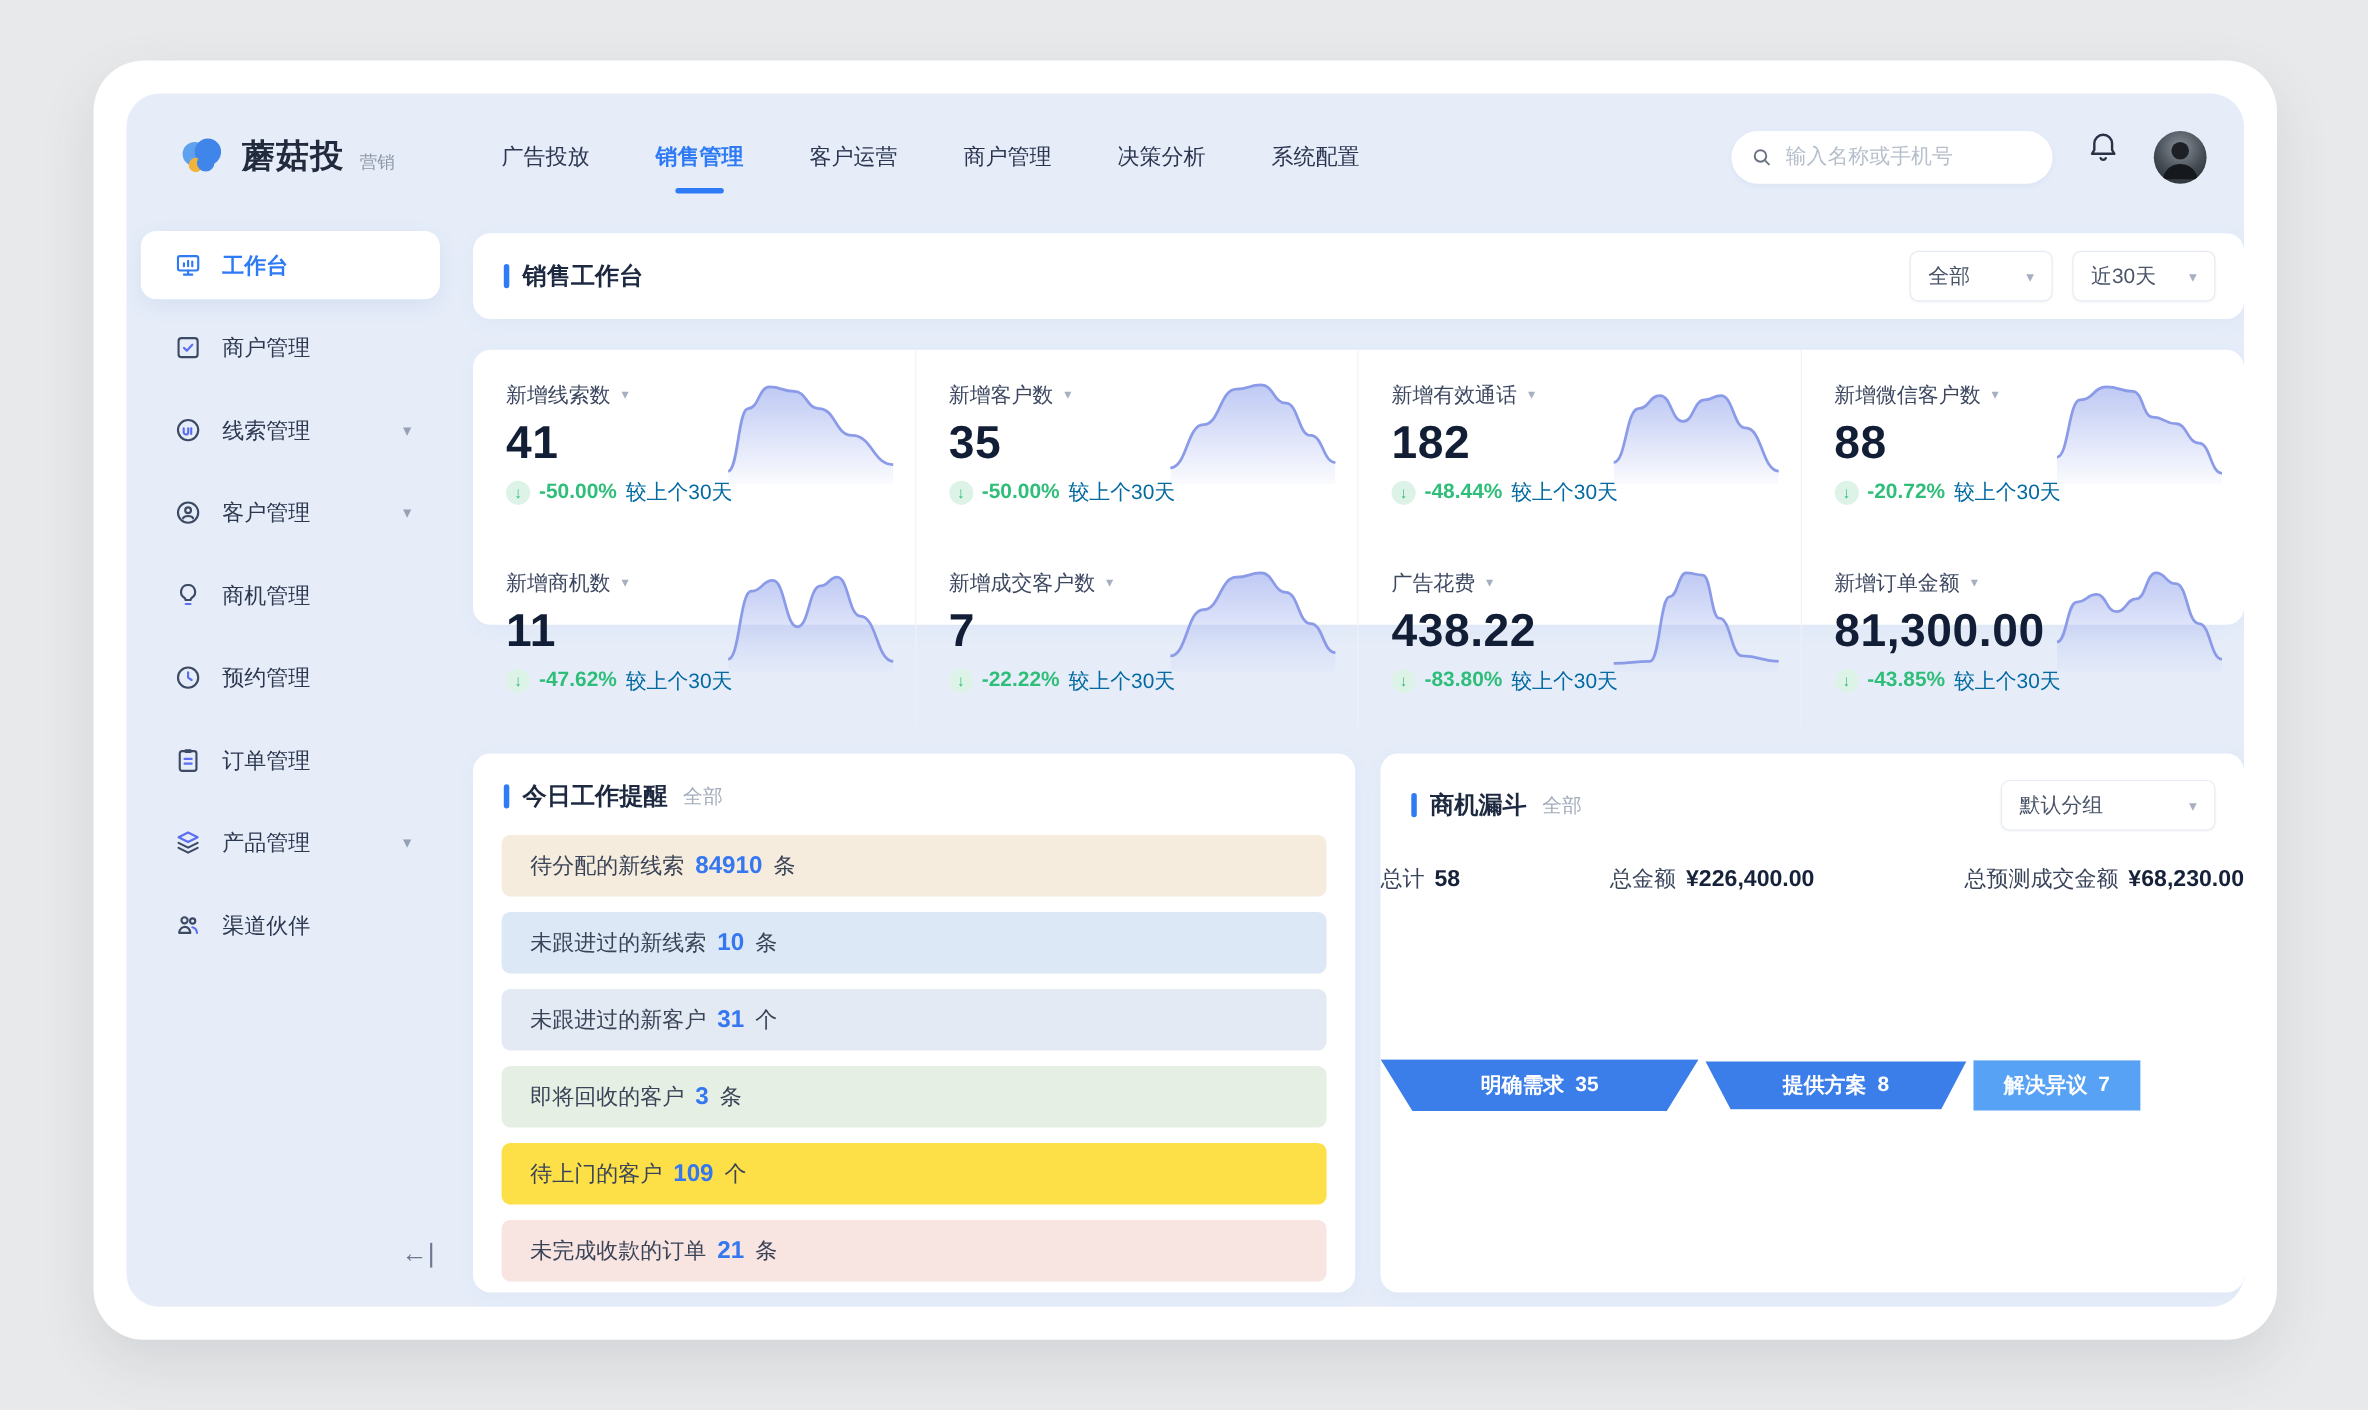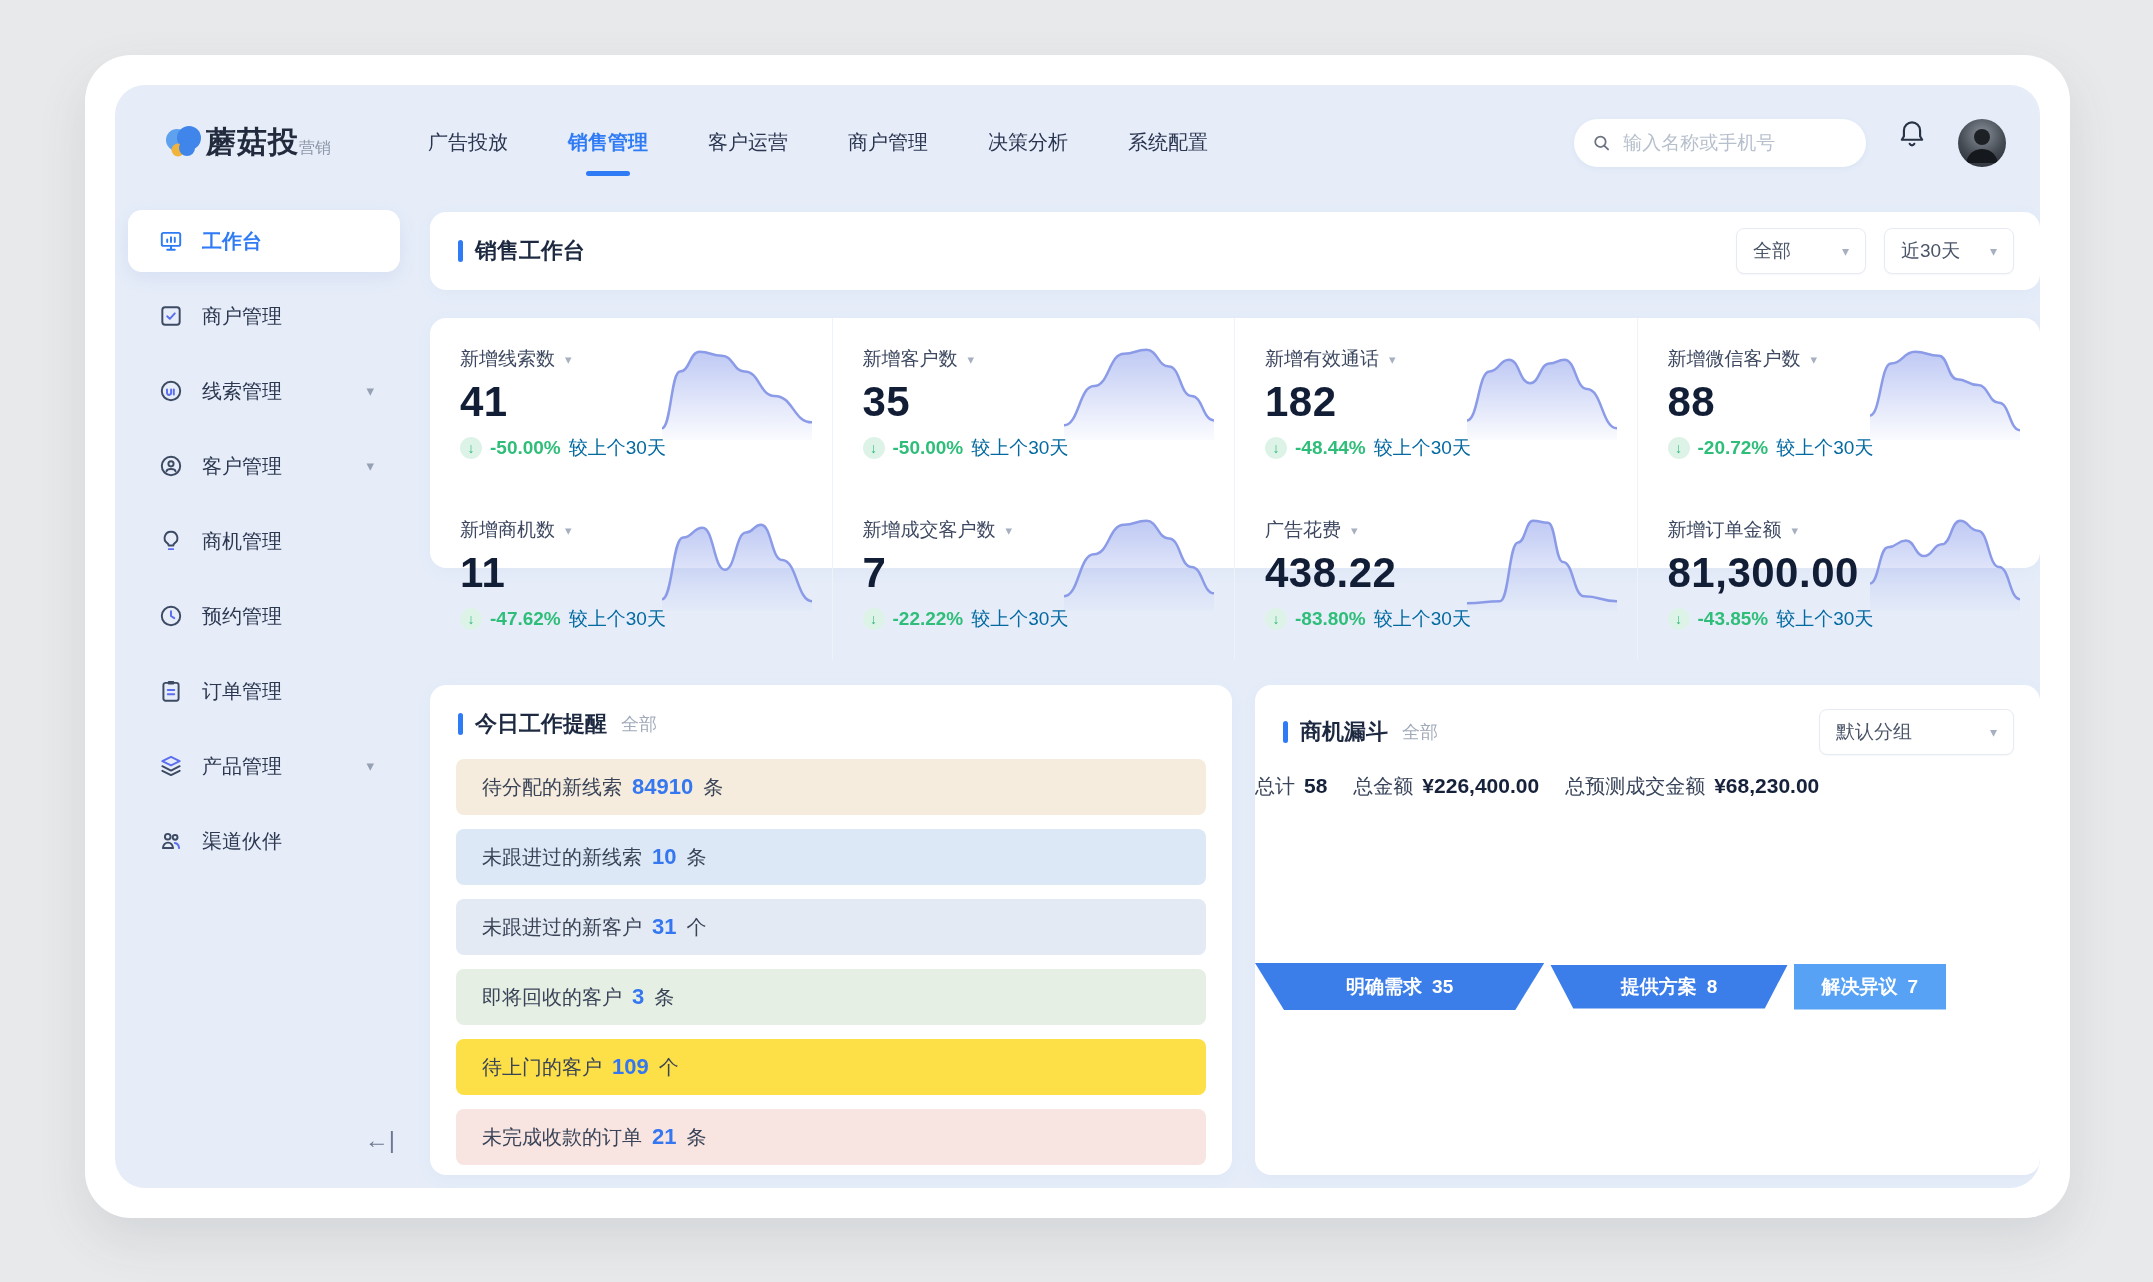--- a/index.html
+++ b/index.html
@@ -16,21 +16,21 @@
     box-shadow:0 20px 50px rgba(60,70,90,.12);
   }
   .inner {
     position:absolute; left:30px; top:30px; right:30px; bottom:30px;
     background:#e6edf9; border-radius:30px; overflow:hidden;
   }
 
   
   .header-row { position:absolute; left:0; top:0; right:0; height:115px;
     display:flex; align-items:center; padding:0 34px 0 45px; }
-  .brand { display:flex; align-items:center; }
+  .brand { display:flex; align-items:center; gap:14px; }
   .brand-name { font-size:30px; font-weight:800; color:#222b3d; letter-spacing:1px; }
   .brand-tag { font-size:16px; color:#8d97a8; margin-top:12px; }
   .nav { display:flex; gap:56px; margin-left:95px; }
   .nav-item { position:relative; font-size:20px; color:#2a3550; font-weight:500; cursor:pointer; padding:6px 2px; }
   .nav-item.active { color:#2f7bf5; font-weight:800; }
   .nav-underline { display:none; position:absolute; left:50%; transform:translateX(-50%);
     bottom:-14px; width:44px; height:5px; border-radius:3px; background:#2f7bf5; }
   .nav-item.active .nav-underline { display:block; }
   .header-right { margin-left:auto; display:flex; align-items:flex-start; gap:32px; }
   .searchbar { width:292px; height:48px; background:#fff; border-radius:24px;
@@ -88,21 +88,21 @@
   
   .reminder-panel { left:315px; top:600px; width:802px; height:490px; overflow:hidden; }
   .panel-head { display:flex; align-items:center; padding:24px 26px 0 28px; }
   .reminder-list { margin-top:20px; }
   .reminder-row { height:56px; margin:0 26px 14px 26px; border-radius:8px;
     display:flex; align-items:center; padding:0 26px; font-size:20px; color:#3a4458; gap:10px; cursor:pointer; }
   .r-value { color:#3577f0; font-weight:700; font-size:22px; }
 
   
   .funnel-panel { left:1140px; top:600px; width:785px; height:490px; overflow:hidden; }
-  .funnel-summary { margin-top:18px; display:flex; justify-content:flex-start; align-items:baseline;
+  .funnel-summary { margin-top:30px; display:flex; justify-content:space-between; align-items:baseline;
     gap:26px; font-size:20px; color:#39445a; }
   .fs-pair { display:flex; align-items:baseline; gap:9px; }
   .fs-value { font-weight:800; color:#16213a; font-size:21px; }
   .funnel-box { position:absolute; left:0; right:94px; top:278px;
     display:flex; align-items:center; gap:6px; }
   .funnel-tier { display:flex; align-items:center; justify-content:center; gap:10px;
     color:#fff; font-size:19px; font-weight:600; }
 </style>
 </head>
 <body>

